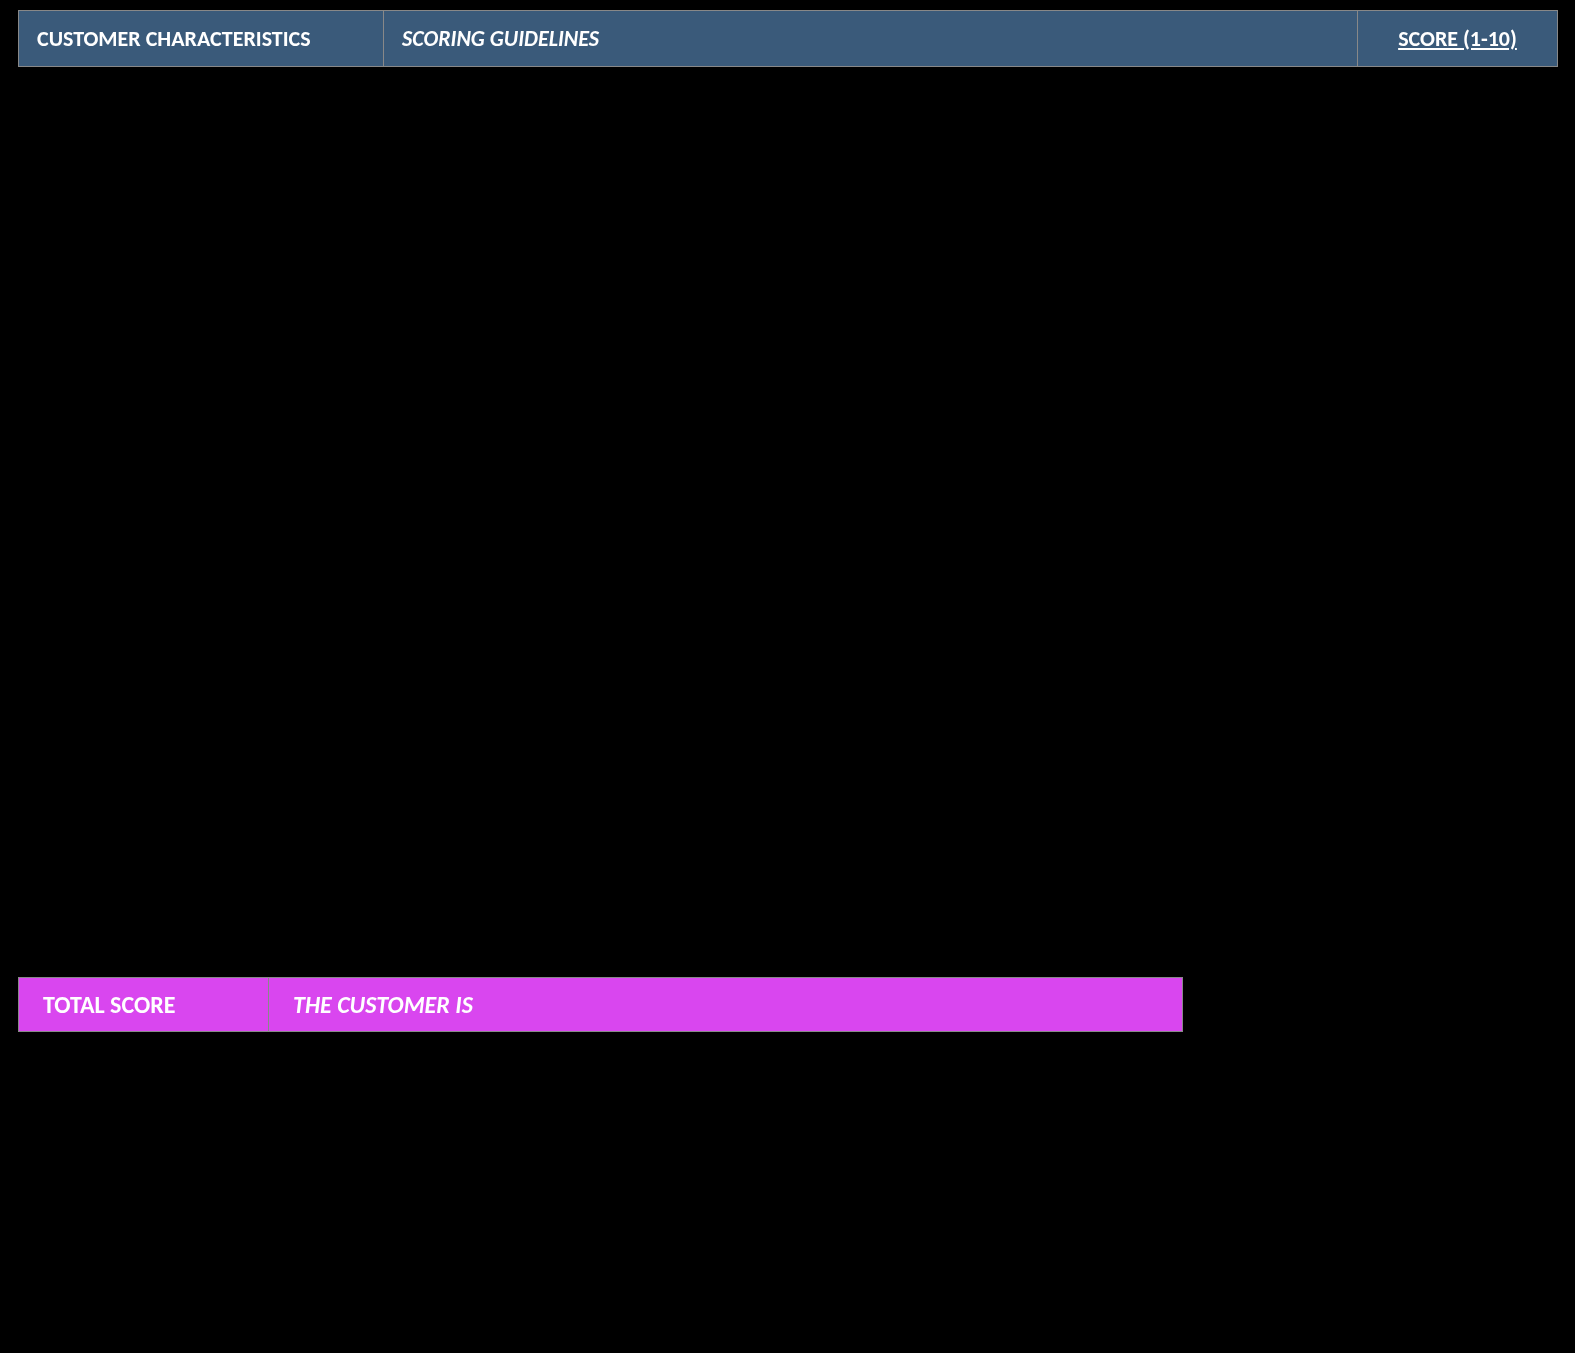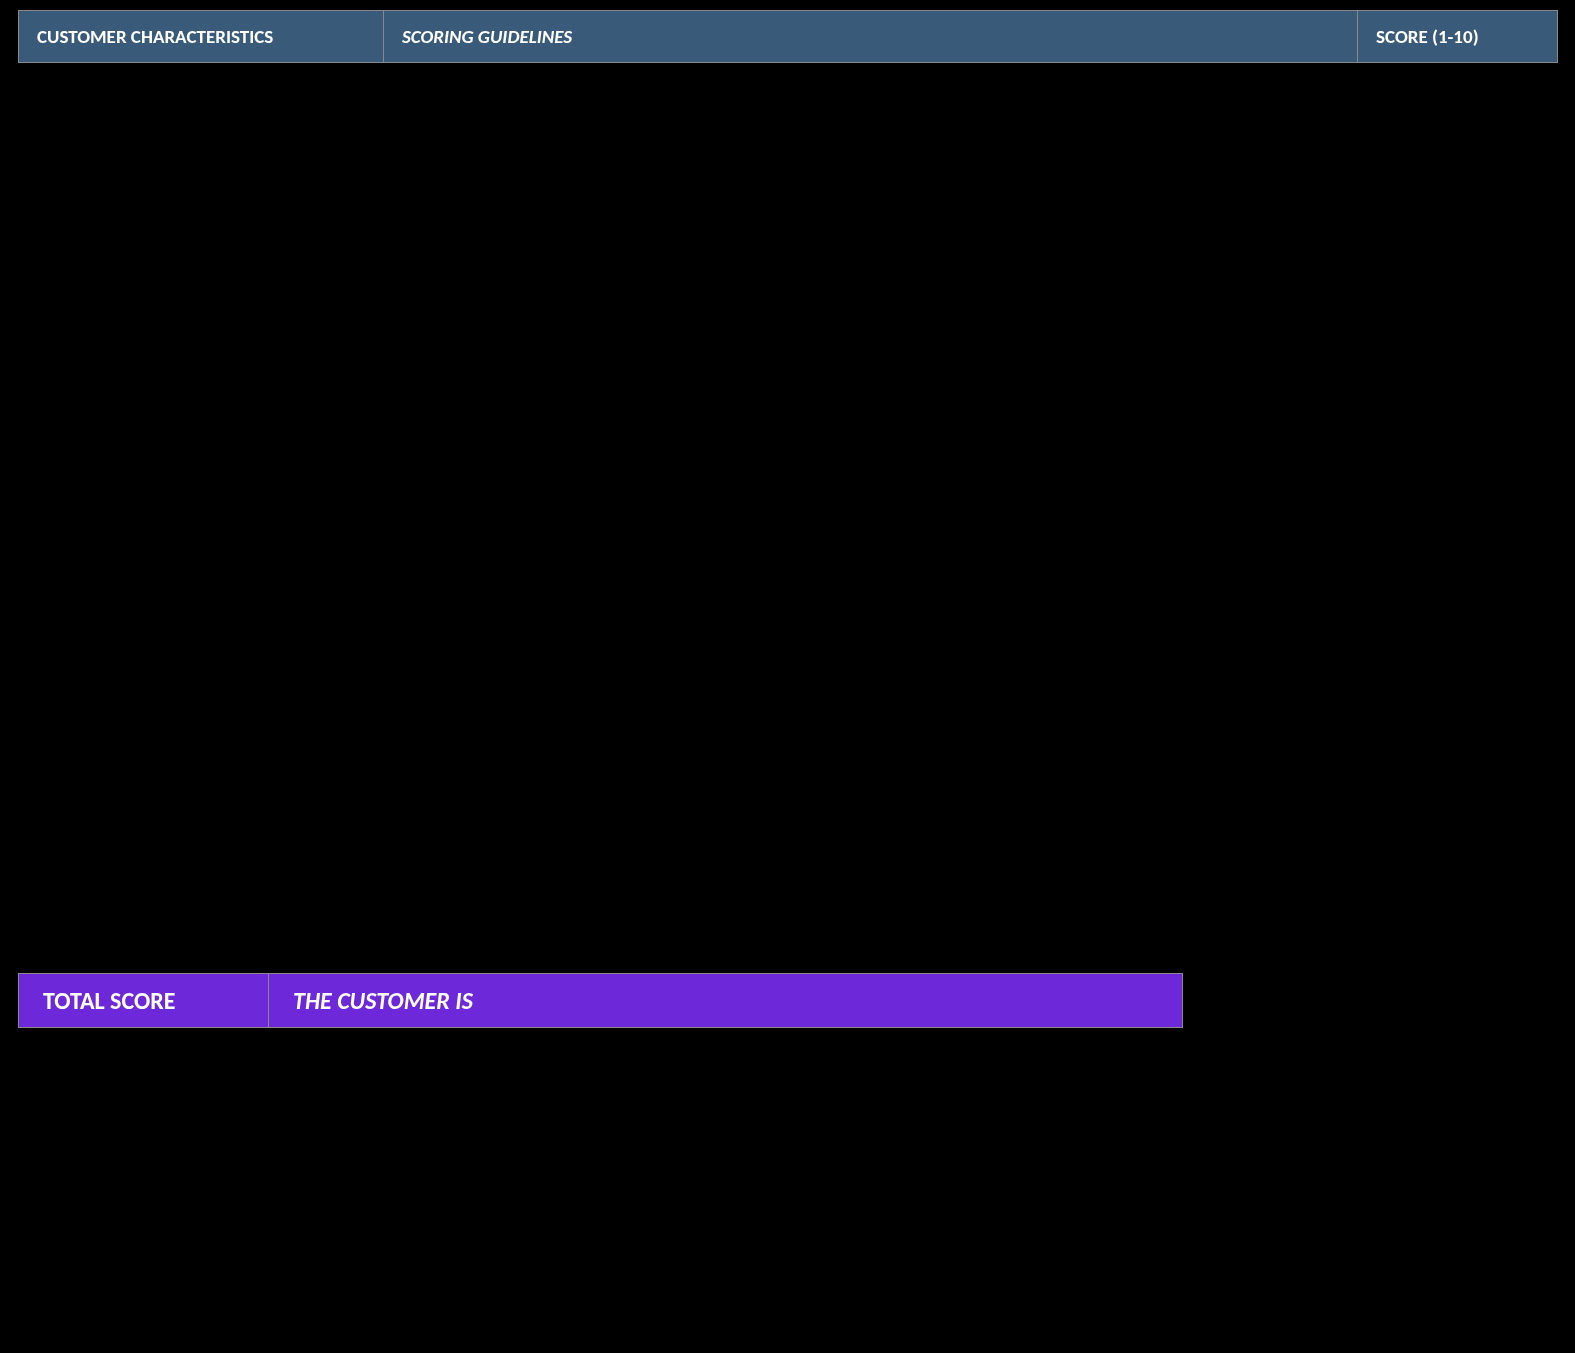--- a/index.html
+++ b/index.html
@@ -16,46 +16,48 @@
     }
     .main-table {
       width: 1540px;
       margin: 10px 18px 0 18px;
       border-collapse: collapse;
     }
     .main-table th {
       background: #3a5a7a;
       color: #fff;
       font-weight: bold;
-      font-size: 19px;
+      font-size: 22px;
       text-align: left;
       padding: 14px 18px;
       border: 1px solid #888;
     }
     .main-table th.col-char {
       width: 365px;
     }
     .main-table th.col-guide {
       width: auto;
       font-style: italic;
     }
     .main-table th.col-score {
       width: 200px;
+      text-align: center;
+      text-decoration: underline;
     }
     .body-block {
       height: 910px;
       background: #000;
     }
     .score-table {
       width: 1165px;
       margin: 0 0 0 18px;
       border-collapse: collapse;
     }
     .score-table th {
-      background: #6d28d9;
+      background: #d946ef;
       color: #fff;
       font-weight: bold;
       font-size: 24px;
       text-align: left;
       padding: 12px 24px;
       border: 1px solid #888;
     }
     .score-table th.col-total {
       width: 250px;
     }

